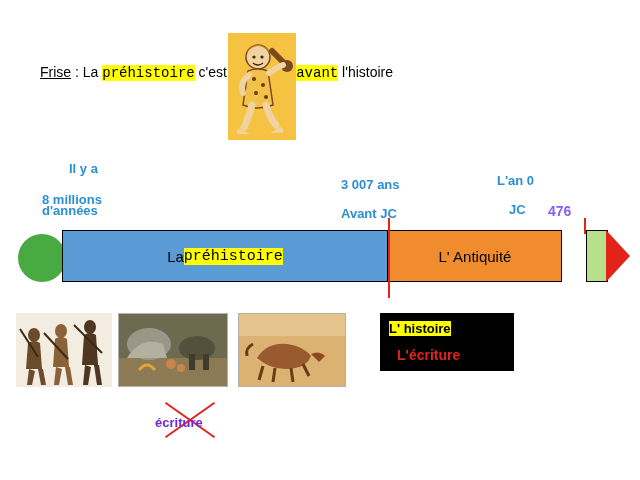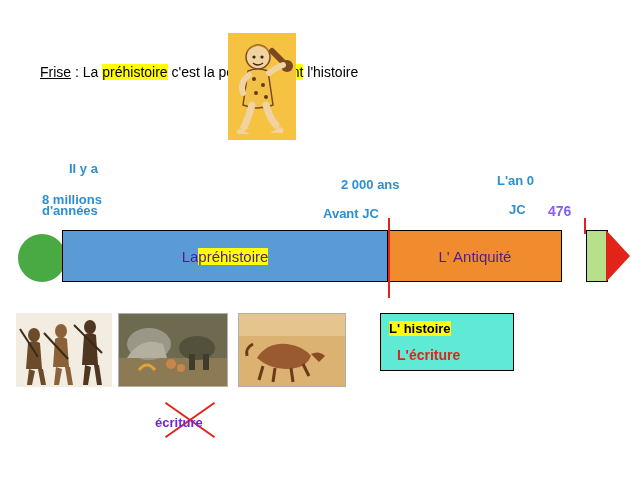--- a/index.html
+++ b/index.html
@@ -22,20 +22,21 @@
     left: 40px;
     top: 64px;
     width: 560px;
     font-size: 14px;
     color: #000000;
     white-space: nowrap;
   }
   .u-underline { text-decoration: underline; text-align: right; }
   .hl-yellow {
     background: #ffff00;
+    font-family: Liberation Mono, monospace;
   }
 
   
   .caveman {
     position: absolute;
     left: 228px;
     top: 33px;
     width: 68px;
     height: 107px;
     background: #f5c242;
@@ -50,21 +51,21 @@
     font-size: 13px;
     font-weight: bold;
     white-space: nowrap;
   }
   .lbl-left { left: 42px; }
   .l1 { top: 161px; margin-left: 27px; }
   .l2 { top: 192px; }
   .l3 { top: 203px; }
 
   .lbl-3000 { left: 341px; top: 177px; }
-  .lbl-avjc { left: 323px; top: 206px; }
+  .lbl-avjc { left: 341px; top: 206px; }
   .lbl-an0  { left: 497px; top: 173px; }
   .lbl-jc   { left: 509px; top: 202px; }
   .lbl-476  { left: 548px; top: 203px; color: #8b5cf6; font-size: 14px; font-weight: bold; }
 
   
   .tl-wrap {
     position: absolute;
     left: 18px;
     top: 230px;
     width: 608px;
@@ -82,21 +83,21 @@
   .seg {
     position: absolute;
     top: 0px;
     height: 52px;
     border: 1px solid #000000;
     box-sizing: border-box;
     display: flex;
     align-items: center;
     justify-content: center;
     font-size: 15px;
-    color: #4c1d95;
+    color: #000000;
   }
   .seg-prehist {
     left: 44px;
     width: 326px;
     background: #5b9bd5;
   }
   .seg-antiq {
     left: 370px;
     width: 174px;
     background: #f08c2e;
@@ -136,21 +137,21 @@
   .photo-3 { left: 238px; top: 313px; width: 108px; height: 74px; background: #d9ae6a; }
 
   
   .hist-box {
     position: absolute;
     left: 380px;
     top: 313px;
     width: 134px;
     height: 58px;
     border: 1px solid #000000;
-    background: #5eead4;
+    background: #000000;
     box-sizing: border-box;
   }
   .hist-1 {
     position: absolute;
     left: 8px;
     top: 7px;
     font-size: 13px;
     font-weight: bold;
     color: #000000;
     background: #ffff00;
@@ -227,21 +228,21 @@
       <path d="M38 72 q4 14 10 20" stroke="#f0d3a0" stroke-width="7" fill="none" stroke-linecap="round"></path>
       <path d="M12 96 q-6 2 -2 5 l12 0 z" fill="#f0d3a0"></path>
       <path d="M52 94 q6 2 2 6 l-12 0 z" fill="#f0d3a0"></path>
     </svg>
   </div>
 
   <div class="lbl lbl-left l1">Il  y  a</div>
   <div class="lbl lbl-left l2">8 millions</div>
   <div class="lbl lbl-left l3">d'années</div>
 
-  <div class="lbl lbl-3000">2  000 ans</div>
+  <div class="lbl lbl-3000">3  007 ans</div>
   <div class="lbl lbl-avjc">Avant JC</div>
   <div class="lbl lbl-an0">L'an 0</div>
   <div class="lbl lbl-jc">JC</div>
   <div class="lbl lbl-476">476</div>
 
   <div class="tl-wrap">
     <div class="tl-ellipse"></div>
 
     <div class="seg seg-prehist">
       <span>La </span>

